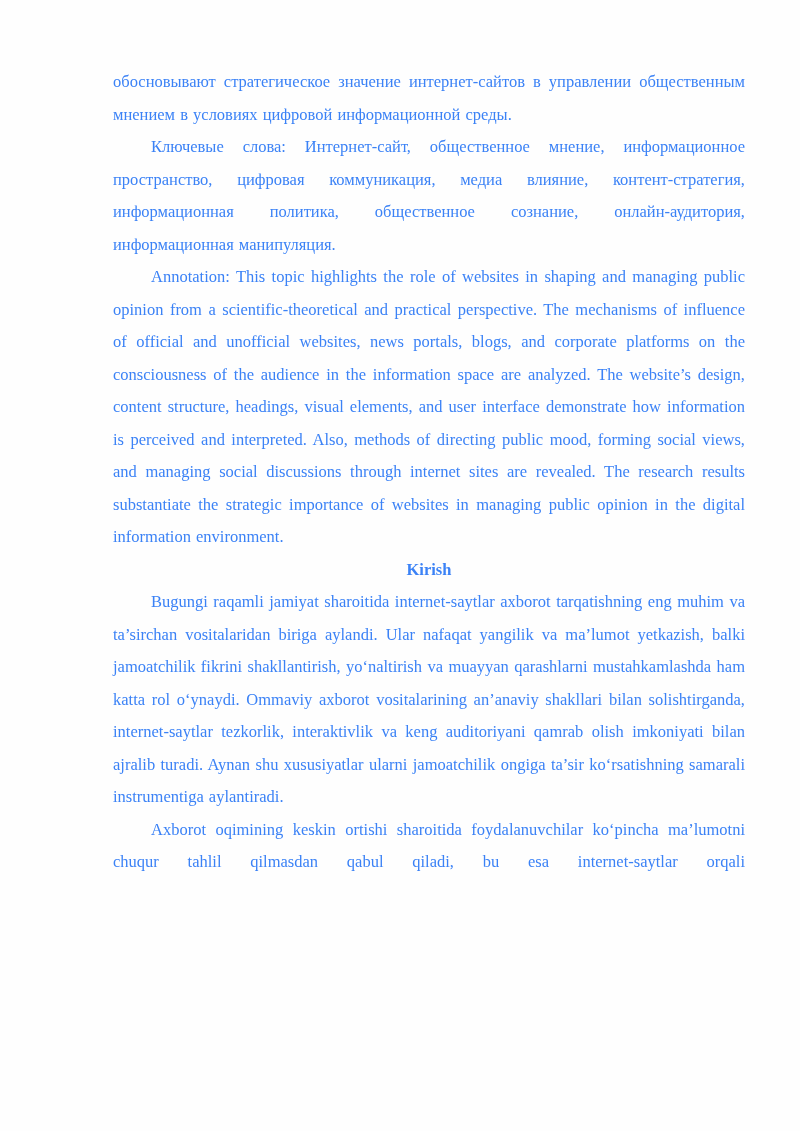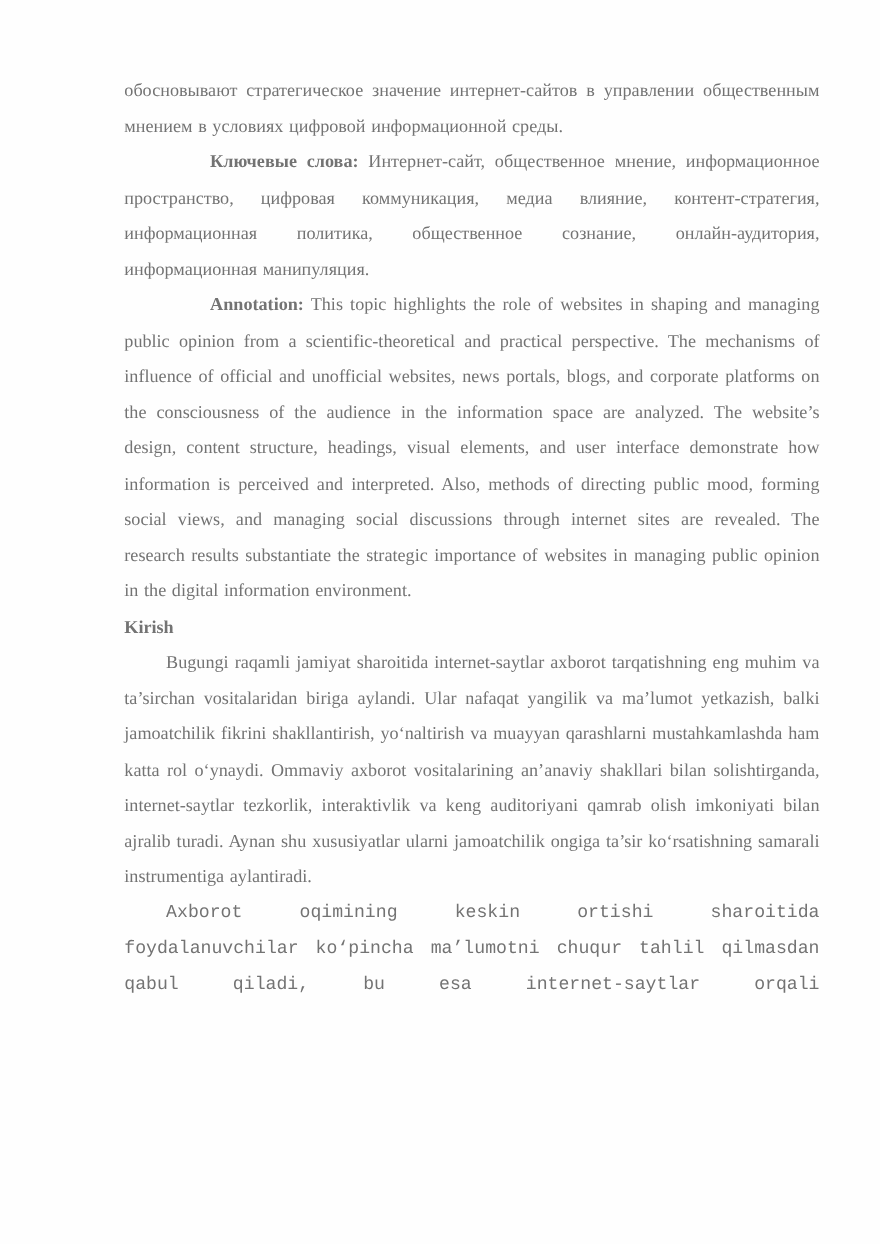--- a/index.html
+++ b/index.html
@@ -9,48 +9,47 @@
   }
   .page {
     position: relative;
     width: 800px;
     height: 1131px;
     background: #fefefe;
     box-sizing: border-box;
     padding: 66px 55px 40px 113px;
     overflow: hidden;
     font-family: "Liberation Serif", "DejaVu Serif", serif;
-    color: #737373;
+    color: #3b82f6;
   }
   .doc-body {
     width: 632px;
   }
   p.doc-par {
     margin: 0;
     font-size: 16.5px;
     line-height: 32.5px;
     text-align: justify;
     word-spacing: 1px;
   }
   p.doc-par.indent {
     text-indent: 38px;
   }
   p.doc-par.justify-last {
     text-align-last: justify;
-    font-family: Liberation Mono, monospace;
   }
   .lead {
-    font-weight: bold;
-    margin-left: 40px;
+    font-weight: normal;
   }
   h2.section-heading {
     margin: 0;
     font-size: 16.5px;
     line-height: 32.5px;
     font-weight: bold;
+    text-align: center;
     width: 632px;
   }
 </style>
 </head>
 <body>
 
 <div class="page">
   <div class="doc-body">
 
     <p class="doc-par"><span>обосновывают стратегическое значение интернет-сайтов в управлении общественным мнением в условиях цифровой информационной среды.</span></p>

